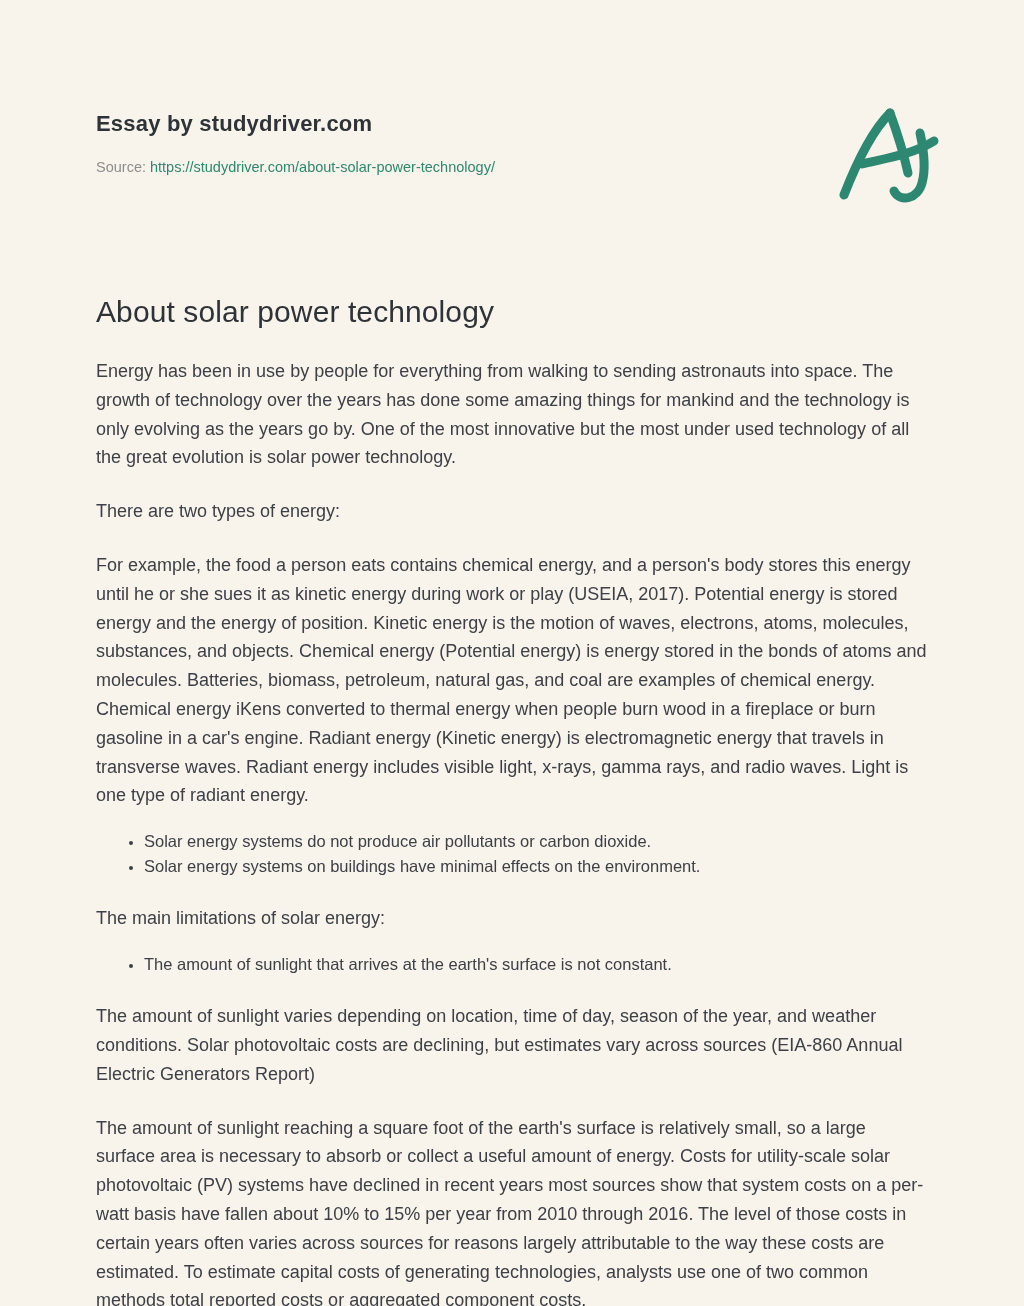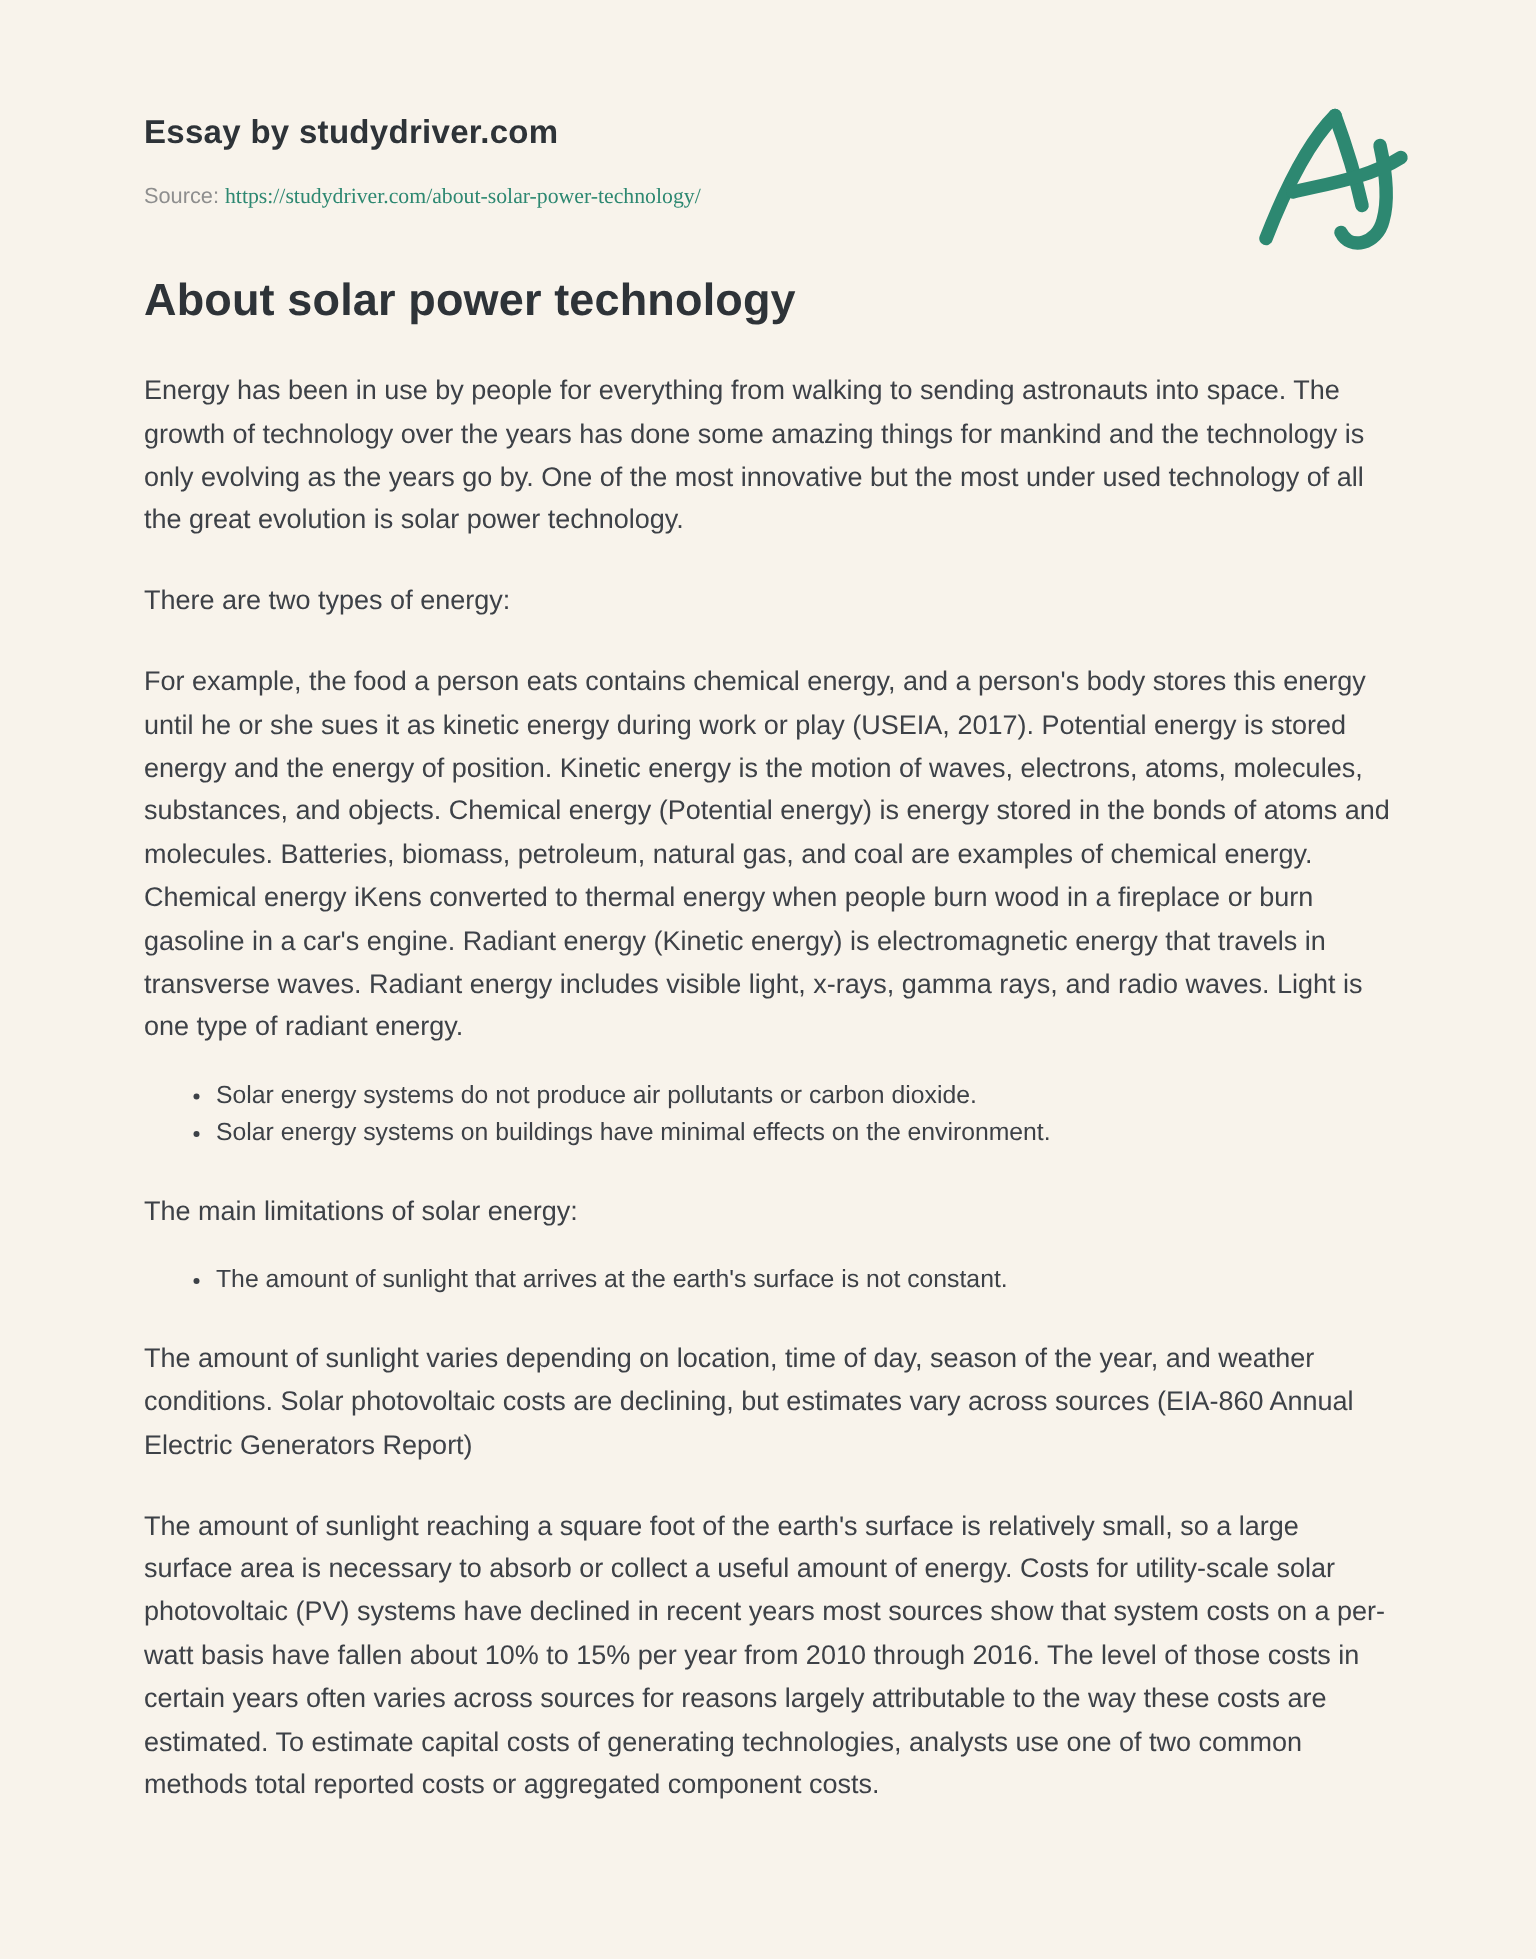--- a/index.html
+++ b/index.html
@@ -12,51 +12,51 @@
     color: #3d4147;
   }
   .page {
     width: 1024px;
     min-height: 1306px;
     padding: 75px 96px 40px 96px;
     position: relative;
   }
   .header {
     position: relative;
+    margin-top: 36px;
   }
   .byline {
     font-size: 22px;
     font-weight: 700;
     color: #2e3338;
     letter-spacing: 0.2px;
   }
   .source-line {
     margin-top: 22px;
     font-size: 14.5px;
   }
   .source-label {
     color: #8e8e8e;
   }
   .source-link {
     color: #2d8871;
     text-decoration: none;
     margin-left: 4px;
-    font-family: Liberation Serif, serif;
   }
   .logo {
     position: absolute;
     top: -4px;
     right: -14px;
     width: 104px;
     height: 100px;
   }
   .article-title {
-    margin-top: 44px;
+    margin-top: 120px;
     font-size: 30px;
-    font-weight: 700;
+    font-weight: 400;
     color: #2e3338;
     letter-spacing: 0.1px;
   }
   .article-content {
     margin-top: 28px;
   }
   .article-content p.para {
     font-size: 18px;
     line-height: 1.6;
     margin: 0 0 25px 0;

